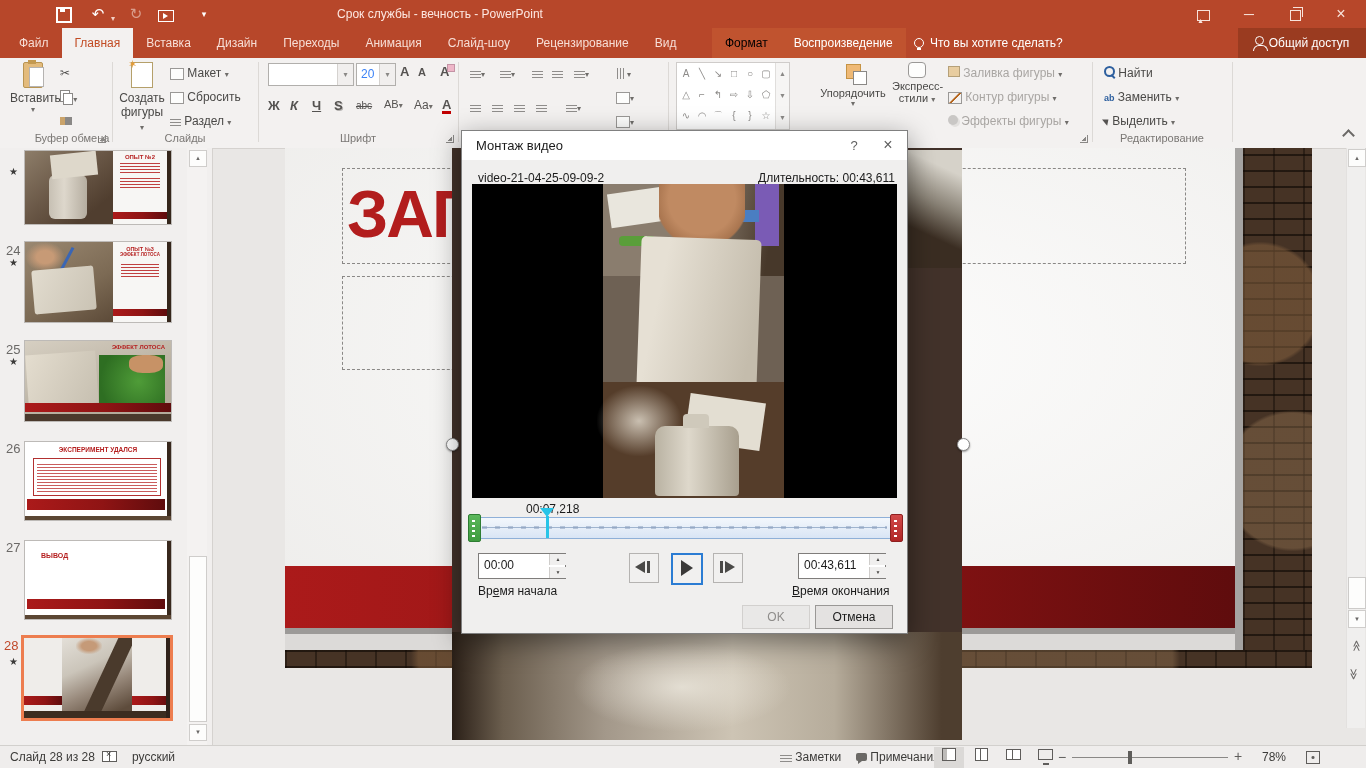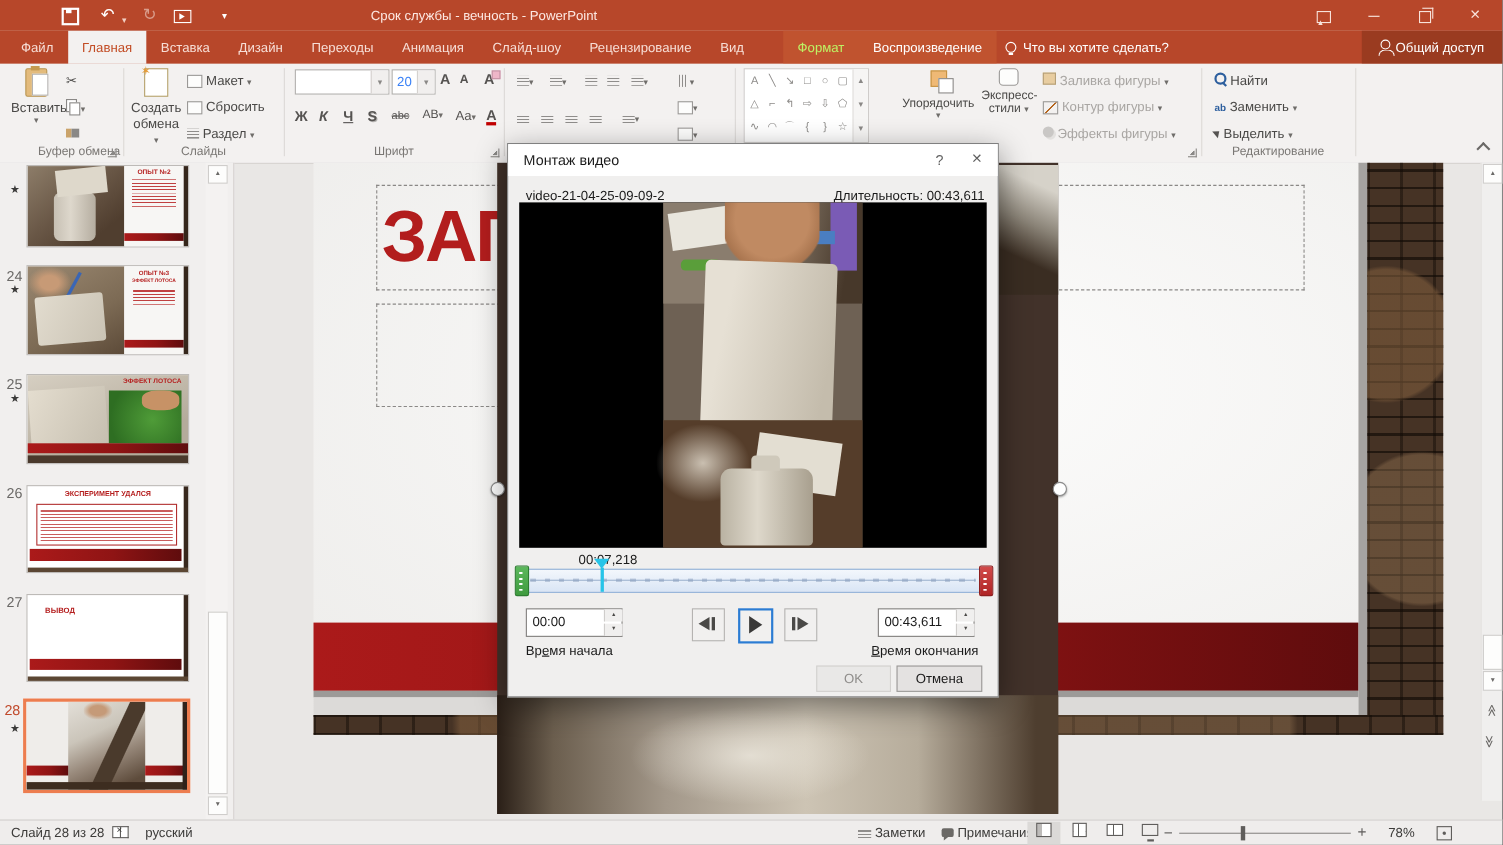--- a/index.html
+++ b/index.html
@@ -132,21 +132,21 @@
       <div class="tab active">Главная</div>
       <div class="tab">Вставка</div>
       <div class="tab">Дизайн</div>
       <div class="tab">Переходы</div>
       <div class="tab">Анимация</div>
       <div class="tab">Слайд-шоу</div>
       <div class="tab">Рецензирование</div>
       <div class="tab">Вид</div>
     </div>
     <div class="ctx-tabs">
-      <div class="tab" style="color:#bef264">Формат</div>
+      <div class="tab" style="color:#000000">Формат</div>
       <div class="tab" style="color:#fff">Воспроизведение</div>
     </div>
     <div class="tellme"><span class="bulb"></span><span>Что вы хотите сделать?</span></div>
     <div class="abs" style="left:1192px;top:28px;height:30px;line-height:30px;color:#fff;font-size:12px">Вход</div>
     <div class="share-box"><span class="person"></span><span>Общий доступ</span></div>
   </div>
 
   <div class="abs ribbon">
     <div class="rsep" style="left:112px"></div>
       <div class="rsep" style="left:258px"></div>
@@ -170,21 +170,21 @@
     <div class="smallbtn" style="left:60px;top:56px">
       <span style="display:inline-block;width:5px;height:8px;background:#caa36a"></span><span style="display:inline-block;width:7px;height:8px;background:#8a8886"></span>
     </div>
     <div class="glabel" style="left:16px;width:112px">Буфер обмена</div>
     <div class="launcher" style="left:98px;top:77px"></div>
 
     <div class="bigbtn" style="left:118px;top:4px;width:48px">
       <span style="display:inline-block;width:20px;height:24px;background:#fff;border:1px solid #b5a06a;position:relative">
         <span style="position:absolute;left:-4px;top:-5px;color:#e49c39;font-size:11px">✶</span></span>
       <div>Создать</div>
-      <div><span>обмена</span> <span class="dd">▾</span></div>
+      <div><span>фигуры</span> <span class="dd">▾</span></div>
     </div>
     <div class="smallbtn" style="left:170px;top:8px"><span class="mini-ic"></span> <span>Макет</span> <span class="dd">▾</span></div>
     <div class="smallbtn" style="left:170px;top:32px"><span class="mini-ic"></span> <span>Сбросить</span></div>
     <div class="smallbtn" style="left:170px;top:56px"><span class="lines-ic"></span> <span>Раздел</span> <span class="dd">▾</span></div>
     <div class="glabel" style="left:112px;width:146px">Слайды</div>
 
     <div class="combo" style="left:268px;top:5px;width:84px">
       <span style="position:absolute;left:4px;top:3px;color:#9a9896"></span>
       <span class="dda">▾</span>
       </div>

